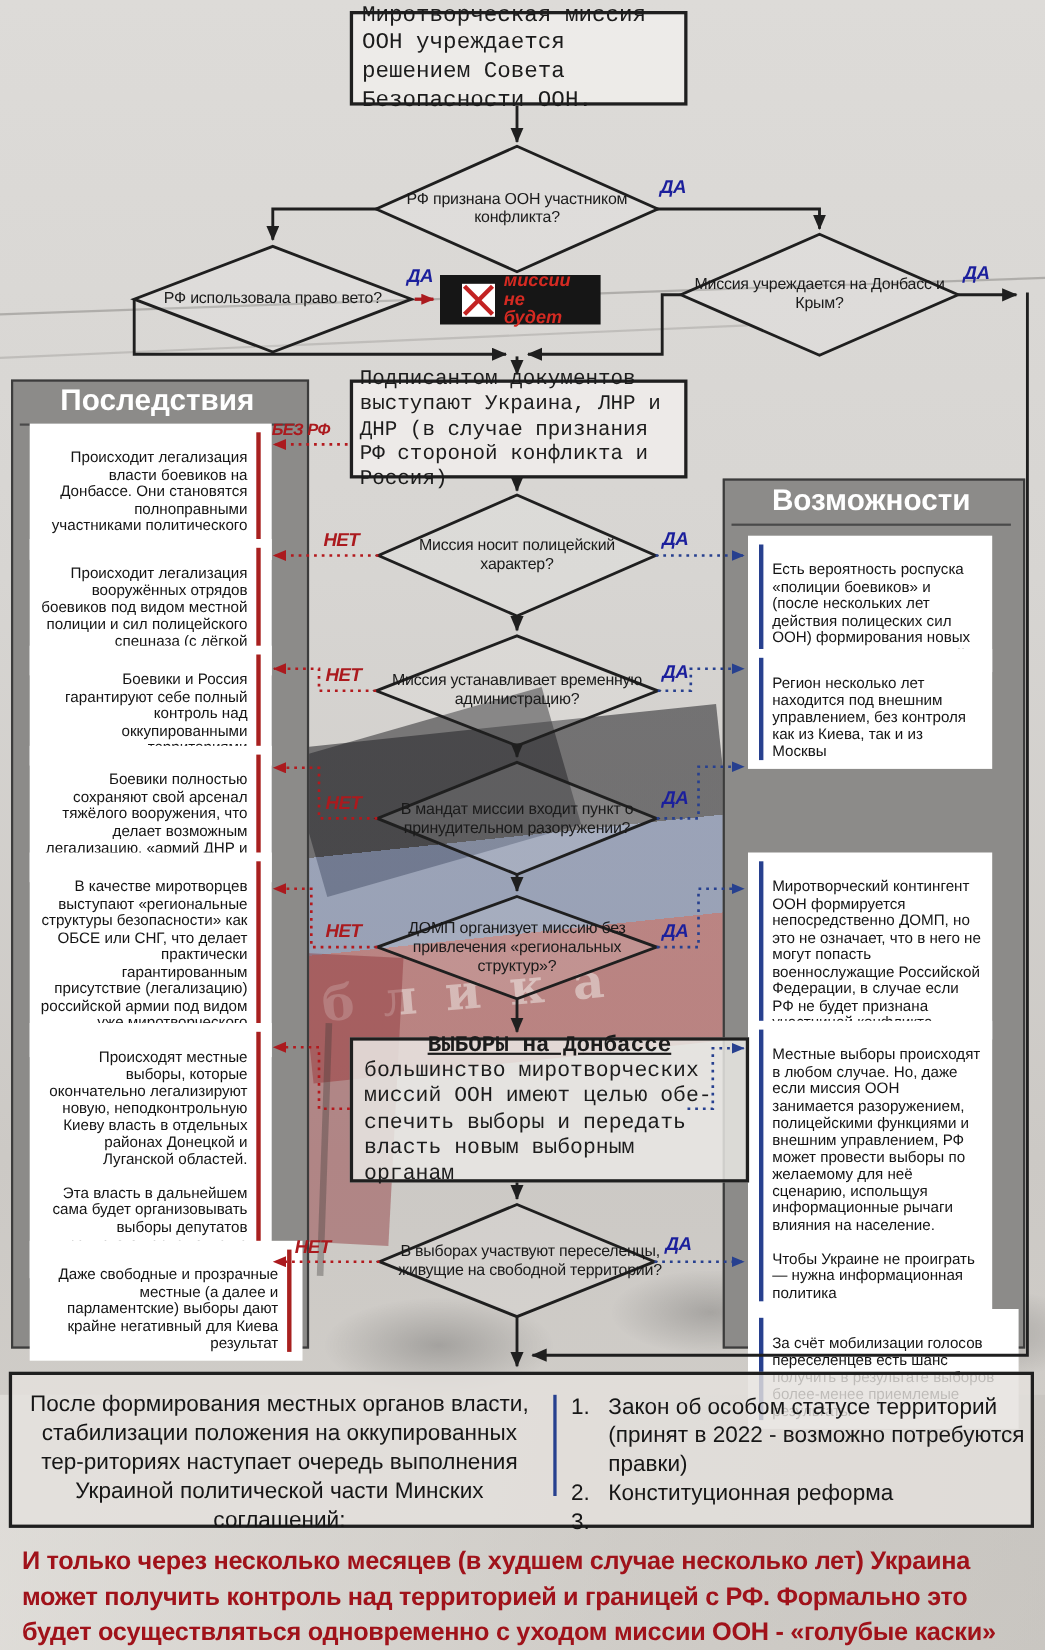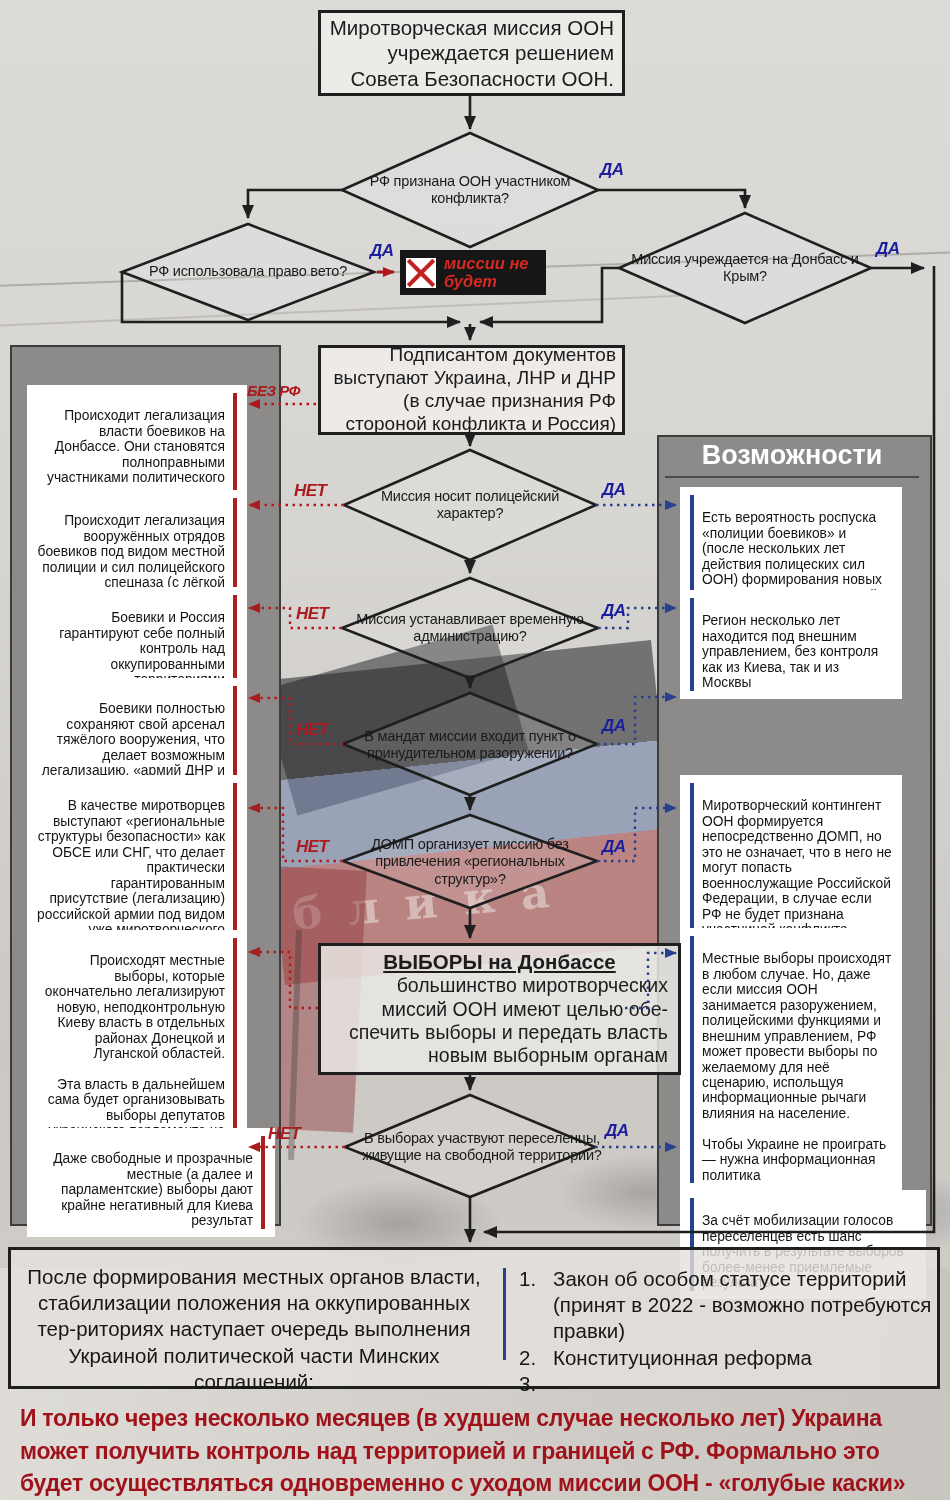--- a/index.html
+++ b/index.html
@@ -21,38 +21,38 @@
     background:
      radial-gradient(ellipse 120px 50px at 12% 40%,#3f3f3f 0%,transparent 70%),
      radial-gradient(ellipse 150px 62px at 42% 62%,#383838 0%,transparent 70%),
      radial-gradient(ellipse 130px 55px at 68% 42%,#424242 0%,transparent 70%),
      radial-gradient(ellipse 160px 60px at 93% 55%,#3a3a3a 0%,transparent 70%);}
   .road{position:absolute;left:0;top:1268px;width:950px;height:232px;
     background:linear-gradient(100deg,rgba(235,233,229,.55) 0%,rgba(203,200,195,.35) 60%,rgba(190,187,182,.45) 100%);}
 
   
   .node{position:absolute;background:rgba(238,236,233,.93);border:3px solid #1f1f1f;z-index:3;
-    display:flex;align-items:center;justify-content:center;text-align:right;}
+    display:flex;align-items:center;justify-content:center;text-align:left;font-family:Liberation Mono, monospace;}
   .panel{position:absolute;background:#8c8b89;border:2px solid #3c3c3c;z-index:2;}
   .ptitle{position:absolute;left:6%;width:88%;text-align:center;color:#ffffff;font-weight:bold;font-size:27px;
     padding-bottom:5px;border-bottom:2px solid #4a4a4a;z-index:3;}
   .pbox{position:absolute;background:#ffffff;z-index:3;font-size:13.8px;line-height:1.12;color:#141414;white-space:pre-line;}
   .pbox .txt{display:block;}
   .lbox{text-align:right;padding:8px 22px 8px 10px;}
   .rbox{text-align:left;padding:8px 10px 8px 22px;}
   .bar{position:absolute;top:8px;bottom:8px;width:4px;}
   .bar-red{right:10px;background:#a8201f;}
   .bar-blue{left:10px;background:#27408f;}
   .dtext{position:absolute;display:flex;align-items:center;justify-content:center;text-align:center;
     font-size:14.5px;line-height:1.18;letter-spacing:-0.2px;color:#1a1a1a;z-index:6;}
   .yn{position:absolute;font-weight:bold;font-style:italic;font-size:17px;z-index:6;letter-spacing:-0.5px;}
   .yes{color:#1b1f9c;}
   .no{color:#ab1a1e;}
   .nomission{position:absolute;left:400px;top:250px;width:146px;height:45px;background:#161616;z-index:4;
-    display:flex;align-items:center;gap:8px;padding:0 6px;box-sizing:border-box;}
+    display:flex;align-items:center;gap:8px;padding:0 20px;box-sizing:border-box;}
   .xbox{width:30px;height:30px;background:#ffffff;position:relative;flex:0 0 auto;}
   .xbox:before,.xbox:after{content:"";position:absolute;left:13px;top:-3px;width:4px;height:36px;background:#c32222;}
   .xbox:before{transform:rotate(45deg);}
   .xbox:after{transform:rotate(-45deg);}
   .nomission .t{color:#d42a22;font-weight:bold;font-style:italic;font-size:16.5px;line-height:1.05;}
   .final{position:absolute;left:8px;top:1247px;width:932px;height:142px;background:rgba(228,225,221,.82);
     border:3px solid #1f1f1f;z-index:3;box-sizing:border-box;}
   .final .intro{position:absolute;left:14px;top:14px;width:458px;font-size:20.5px;line-height:1.28;text-align:center;color:#161616;}
   .final .list{position:absolute;left:508px;top:16px;width:416px;font-size:20.5px;line-height:1.28;color:#161616;}
   .final .list .lrow{display:flex;}
@@ -73,20 +73,21 @@
   <div class="wire" style="left:-20px;top:310px;width:700px;transform:rotate(-2.5deg);opacity:.6;"></div>
   <div class="flag-drape"></div>
   <div class="flag"></div>
   <div class="flag-letters">блика</div>
   <div class="redflag"></div>
   <div class="pole"></div>
   <div class="tires"></div>
   <div class="road"></div>
 
   <div class="panel" style="left:10px;top:345px;width:267px;height:877px;"></div>
+  <div class="ptitle" style="left:18px;top:349px;width:250px;">Последствия</div>
   <div class="panel" style="left:657px;top:435px;width:271px;height:787px;"></div>
   <div class="ptitle" style="left:665px;top:440px;width:254px;">Возможности</div>
 
   <div class="pbox lbox" style="left:27px;top:385px;width:220px;box-sizing:border-box;min-height:80px;">
     <span class="txt">Происходит легализация власти боевиков на Донбассе. Они становятся полноправными участниками политического процесса</span><span class="bar bar-red"></span></div>
   <div class="pbox lbox" style="left:27px;top:490px;width:220px;box-sizing:border-box;min-height:83px;">
     <span class="txt">Происходит легализация вооружённых отрядов боевиков под видом местной полиции и сил полицейского спецназа (с лёгкой бронетехникой)</span><span class="bar bar-red"></span></div>
   <div class="pbox lbox" style="left:27px;top:587px;width:220px;box-sizing:border-box;min-height:70px;">
     <span class="txt">Боевики и Россия гарантируют себе полный контроль над оккупированными территориями</span><span class="bar bar-red"></span></div>
   <div class="pbox lbox" style="left:27px;top:678px;width:220px;box-sizing:border-box;min-height:83px;">

